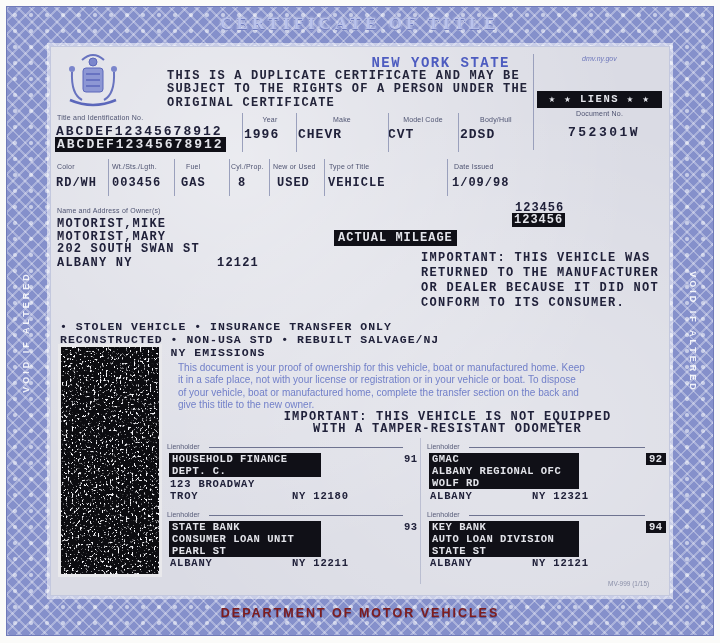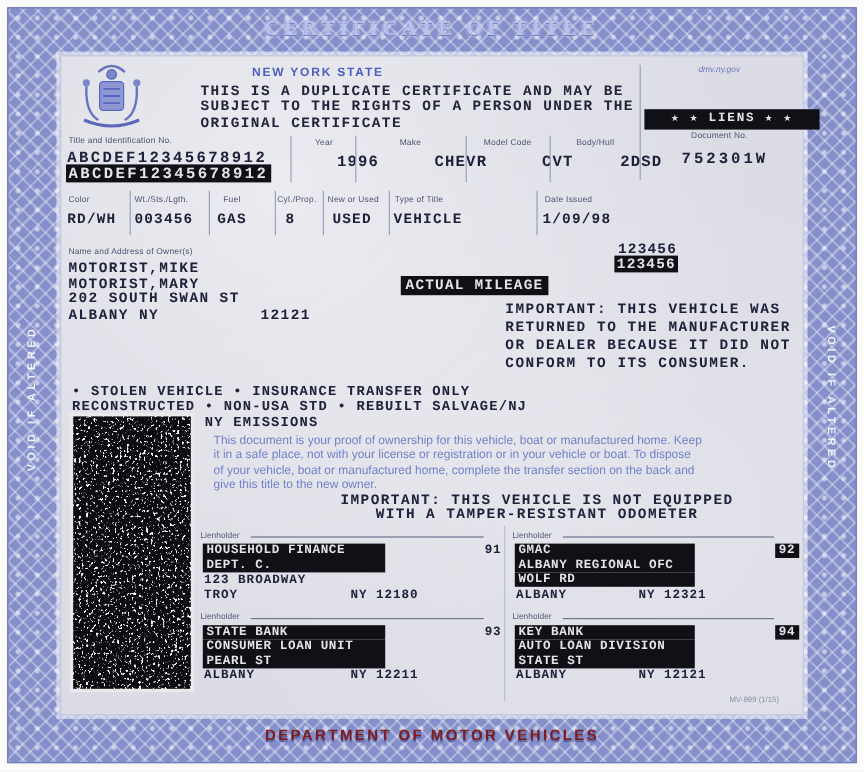--- a/index.html
+++ b/index.html
@@ -26,27 +26,27 @@
   .banner-top{position:absolute;left:0;right:0;top:14px;text-align:center;
     font-family:"Liberation Serif",serif;font-weight:bold;font-size:17px;letter-spacing:4px;
     color:#bac3ec;text-shadow:0 1px 0 #707bbd, 0 0 3px rgba(255,255,255,.9);}
   .banner-bottom{position:absolute;left:0;right:0;top:606px;text-align:center;
     font-weight:bold;font-size:12.5px;letter-spacing:2px;color:#7f1d1d;
     text-shadow:0 1px 1px rgba(60,70,140,.8);}
   .void{position:absolute;width:200px;height:14px;text-align:center;font-weight:bold;
     font-size:9px;letter-spacing:3px;color:rgba(255,255,255,.88);}
   .void-left{left:-72px;top:325px;transform:rotate(-90deg);}
   .void-right{left:591px;top:325px;transform:rotate(90deg);}
-  .state-title{position:absolute;left:210px;top:55px;width:300px;text-align:left;
-    font-weight:bold;font-size:10px;letter-spacing:1.5px;color:#4d5cc0;}
+  .state-title{position:absolute;left:210px;top:55px;width:300px;text-align:right;
+    font-weight:bold;font-size:14px;letter-spacing:1.5px;color:#4d5cc0;font-family:Liberation Mono, monospace;}
   .dup{position:absolute;left:167px;top:70px;font-size:12px;letter-spacing:1.2px;line-height:13.4px;color:#23243a;}
-  .liens{position:absolute;left:537px;top:91px;width:146px;height:17px;line-height:17px;
+  .liens{position:absolute;left:537px;top:91px;width:125px;height:17px;line-height:17px;
     text-align:center;font-size:10.5px;letter-spacing:1.5px;font-family:Liberation Mono, monospace;}
   .cell-lbl{position:absolute;text-align:center;}
-  .cell-val{position:absolute;text-align:right;font-size:13px;letter-spacing:1px;padding-left:20px;}
+  .cell-val{position:absolute;text-align:left;font-size:13px;letter-spacing:1px;}
   .small-it{font-size:7px;font-style:italic;color:#6d77bb;}
   .bluepara{position:absolute;left:178px;top:362px;width:505px;font-size:10px;line-height:12.3px;color:#7280c9;}
   .lh-lbl{font-size:7px;color:#565b78;}
   .bar{display:block;font-size:10.5px;letter-spacing:.5px;line-height:12px;padding:0 3px;white-space:nowrap;overflow:hidden;}
   .lh-plain{font-size:10.5px;letter-spacing:.8px;}
   .numtag{font-size:10.5px;letter-spacing:.5px;}
 </style>
 </head>
 <body>
 

